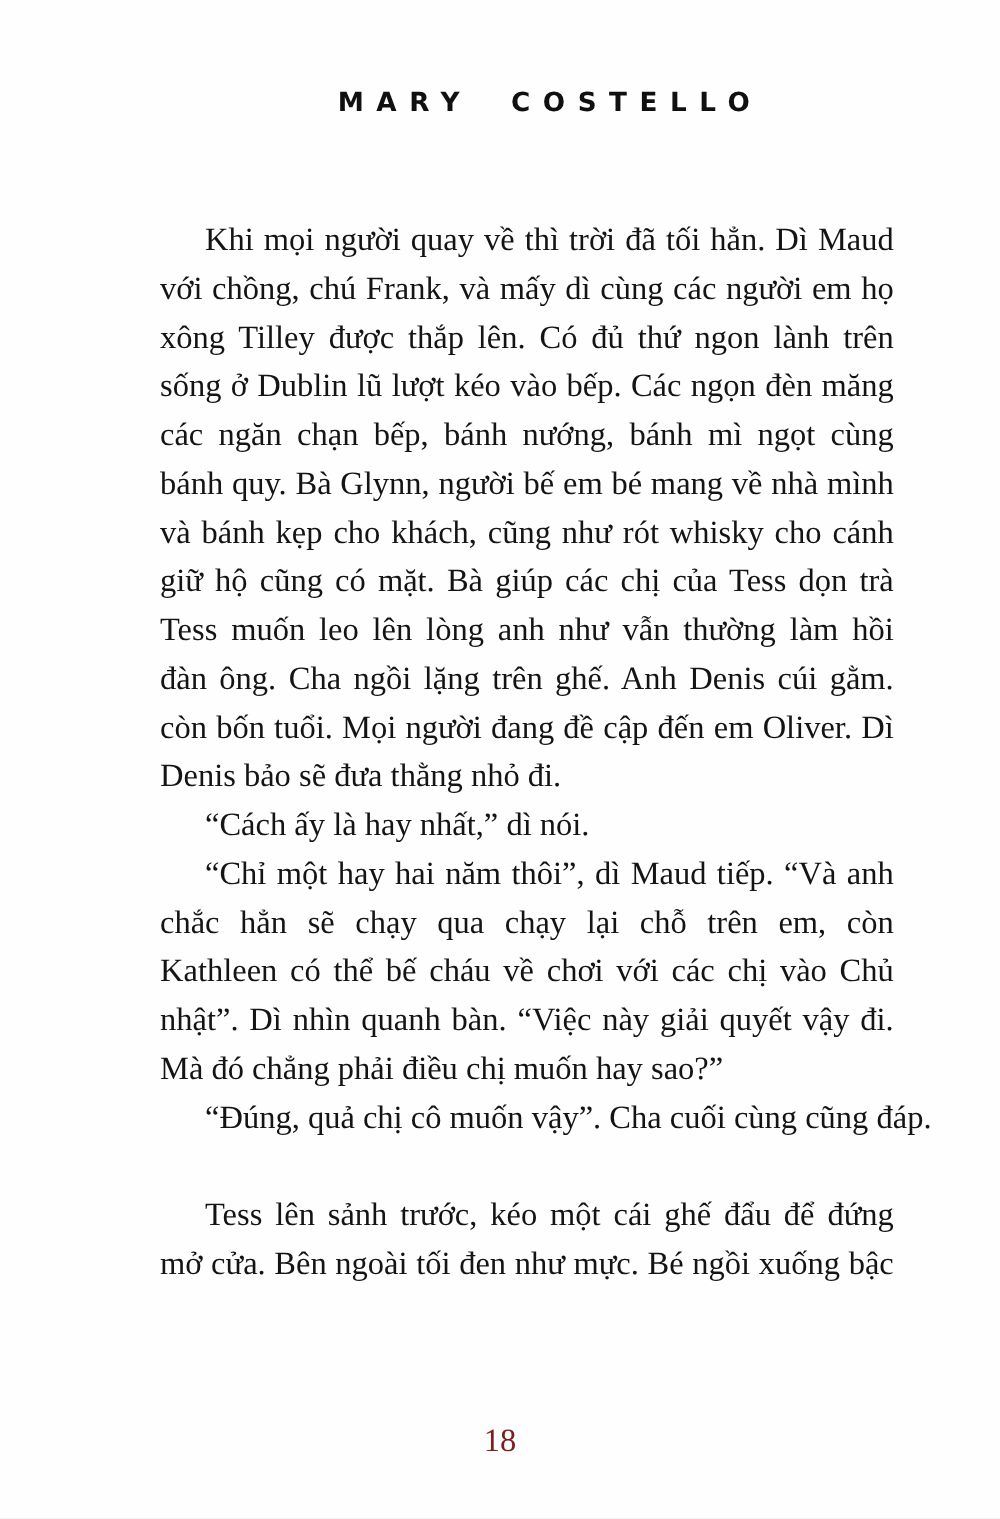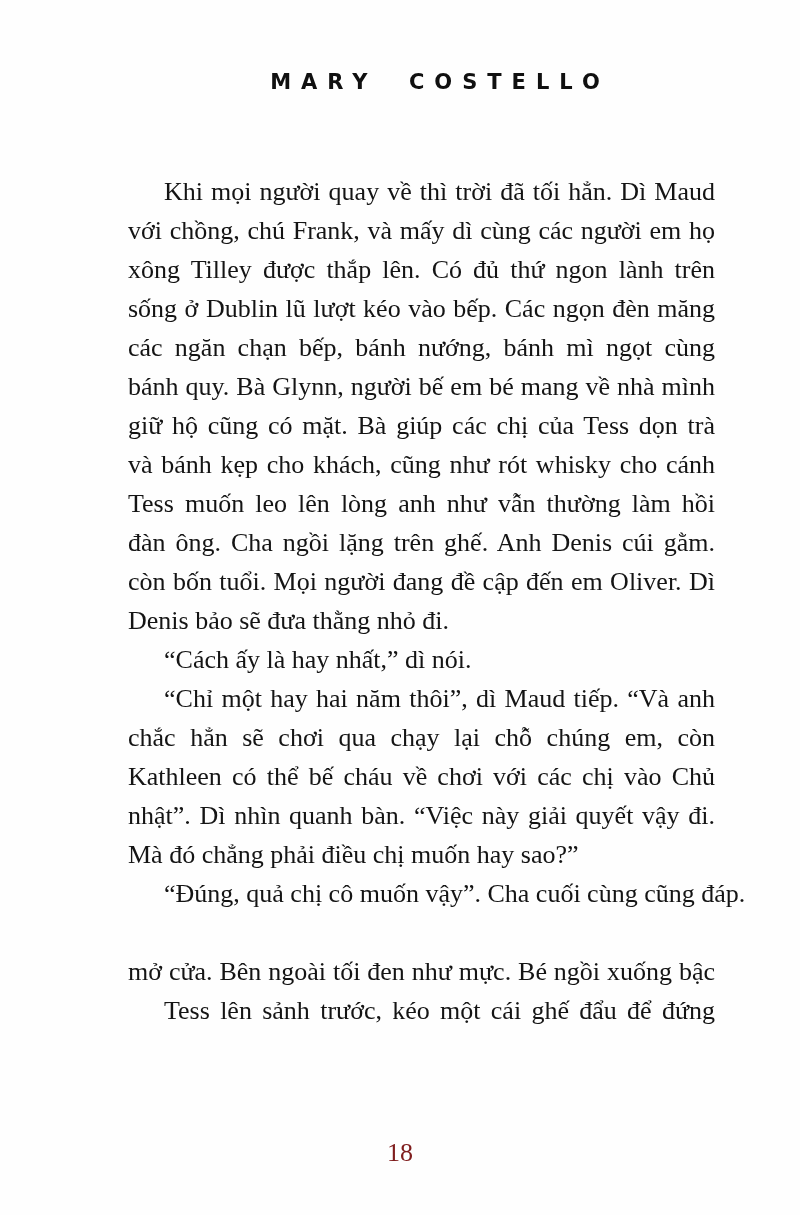--- a/index.html
+++ b/index.html
@@ -69,40 +69,40 @@
   <div class="running-header">MARY COSTELLO</div>
 
   <div class="text-block" id="text-block">
       <div class="paragraph">
         <div class="line indent">Khi mọi người quay về thì trời đã tối hẳn. Dì Maud</div>
         <div class="line">với chồng, chú Frank, và mấy dì cùng các người em họ</div>
         <div class="line">xông Tilley được thắp lên. Có đủ thứ ngon lành trên</div>
         <div class="line">sống ở Dublin lũ lượt kéo vào bếp. Các ngọn đèn măng</div>
         <div class="line">các ngăn chạn bếp, bánh nướng, bánh mì ngọt cùng</div>
         <div class="line">bánh quy. Bà Glynn, người bế em bé mang về nhà mình</div>
+        <div class="line">và bánh kẹp cho khách, cũng như rót whisky cho cánh</div>
         <div class="line">giữ hộ cũng có mặt. Bà giúp các chị của Tess dọn trà</div>
-        <div class="line">và bánh kẹp cho khách, cũng như rót whisky cho cánh</div>
         <div class="line">Tess muốn leo lên lòng anh như vẫn thường làm hồi</div>
         <div class="line">đàn ông. Cha ngồi lặng trên ghế. Anh Denis cúi gằm.</div>
         <div class="line">còn bốn tuổi. Mọi người đang đề cập đến em Oliver. Dì</div>
         <div class="line last">Denis bảo sẽ đưa thằng nhỏ đi.</div>
       </div>
       <div class="paragraph">
         <div class="line indent last">“Cách ấy là hay nhất,” dì nói.</div>
       </div>
       <div class="paragraph">
         <div class="line indent">“Chỉ một hay hai năm thôi”, dì Maud tiếp. “Và anh</div>
-        <div class="line">chắc hẳn sẽ chơi qua chạy lại chỗ chúng em, còn</div>
+        <div class="line">chắc hẳn sẽ chạy qua chạy lại chỗ trên em, còn</div>
         <div class="line">Kathleen có thể bế cháu về chơi với các chị vào Chủ</div>
         <div class="line">nhật”. Dì nhìn quanh bàn. “Việc này giải quyết vậy đi.</div>
         <div class="line last">Mà đó chẳng phải điều chị muốn hay sao?”</div>
       </div>
       <div class="paragraph">
         <div class="line indent last force-justify">“Đúng, quả chị cô muốn vậy”. Cha cuối cùng cũng đáp.</div>
       </div>
       <div class="paragraph section-break">
+        <div class="line indent">Tess lên sảnh trước, kéo một cái ghế đẩu để đứng</div>
         <div class="line last force-justify">mở cửa. Bên ngoài tối đen như mực. Bé ngồi xuống bậc</div>
-        <div class="line indent">Tess lên sảnh trước, kéo một cái ghế đẩu để đứng</div>
       </div>
     </div>
 
   <div class="page-number">18</div>
 </div>
 
 </body></html>

